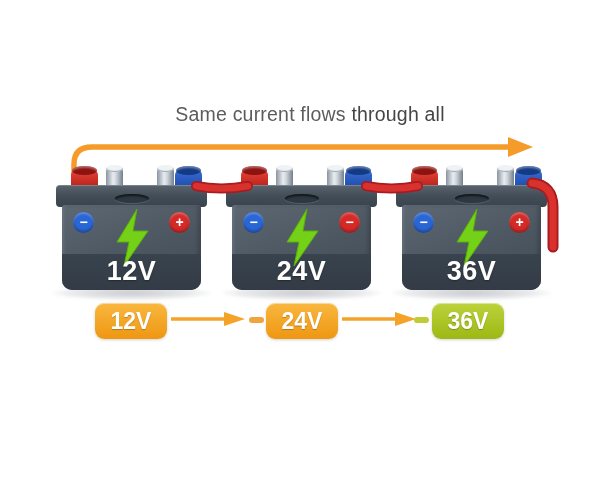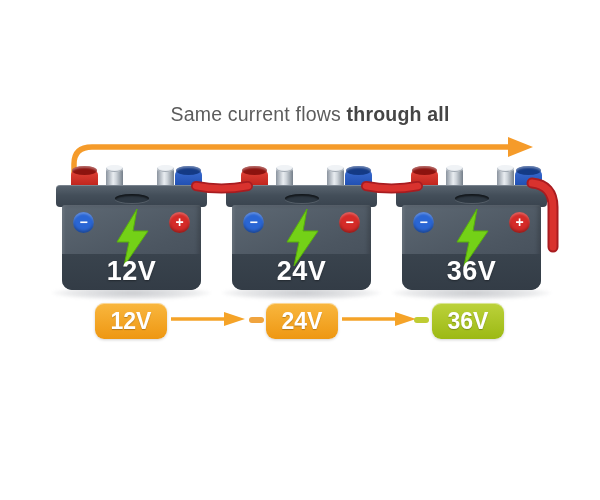--- a/index.html
+++ b/index.html
@@ -6,21 +6,21 @@
   body{background:#ffffff;font-family:"Liberation Sans", sans-serif;}
   .canvas{
     position:relative;width:600px;height:500px;background:#ffffff;overflow:hidden;
   }
   
   .title{
     position:absolute;top:103px;left:0;width:600px;text-align:center;
     transform:translateX(10px);
     font-size:19.5px;color:#5c5c5c;letter-spacing:.2px;
   }
-  .title strong{color:#454545;font-weight:700;}
+  .title strong{color:#454545;font-weight:400;}
   
   .wires-under{position:absolute;left:0;top:0;z-index:0;pointer-events:none;}
   .wires-over{position:absolute;left:0;top:0;z-index:3;pointer-events:none;}
   
   .battery{position:absolute;top:168px;width:147px;height:130px;z-index:1;}
   .battery .ground-shadow{
     position:absolute;left:-6px;right:-6px;bottom:-2px;height:14px;border-radius:50%;
     background:radial-gradient(ellipse at center, rgba(110,115,125,.38) 0%, rgba(110,115,125,.15) 55%, rgba(110,115,125,0) 75%);
     filter:blur(1.5px);z-index:0;
   }

